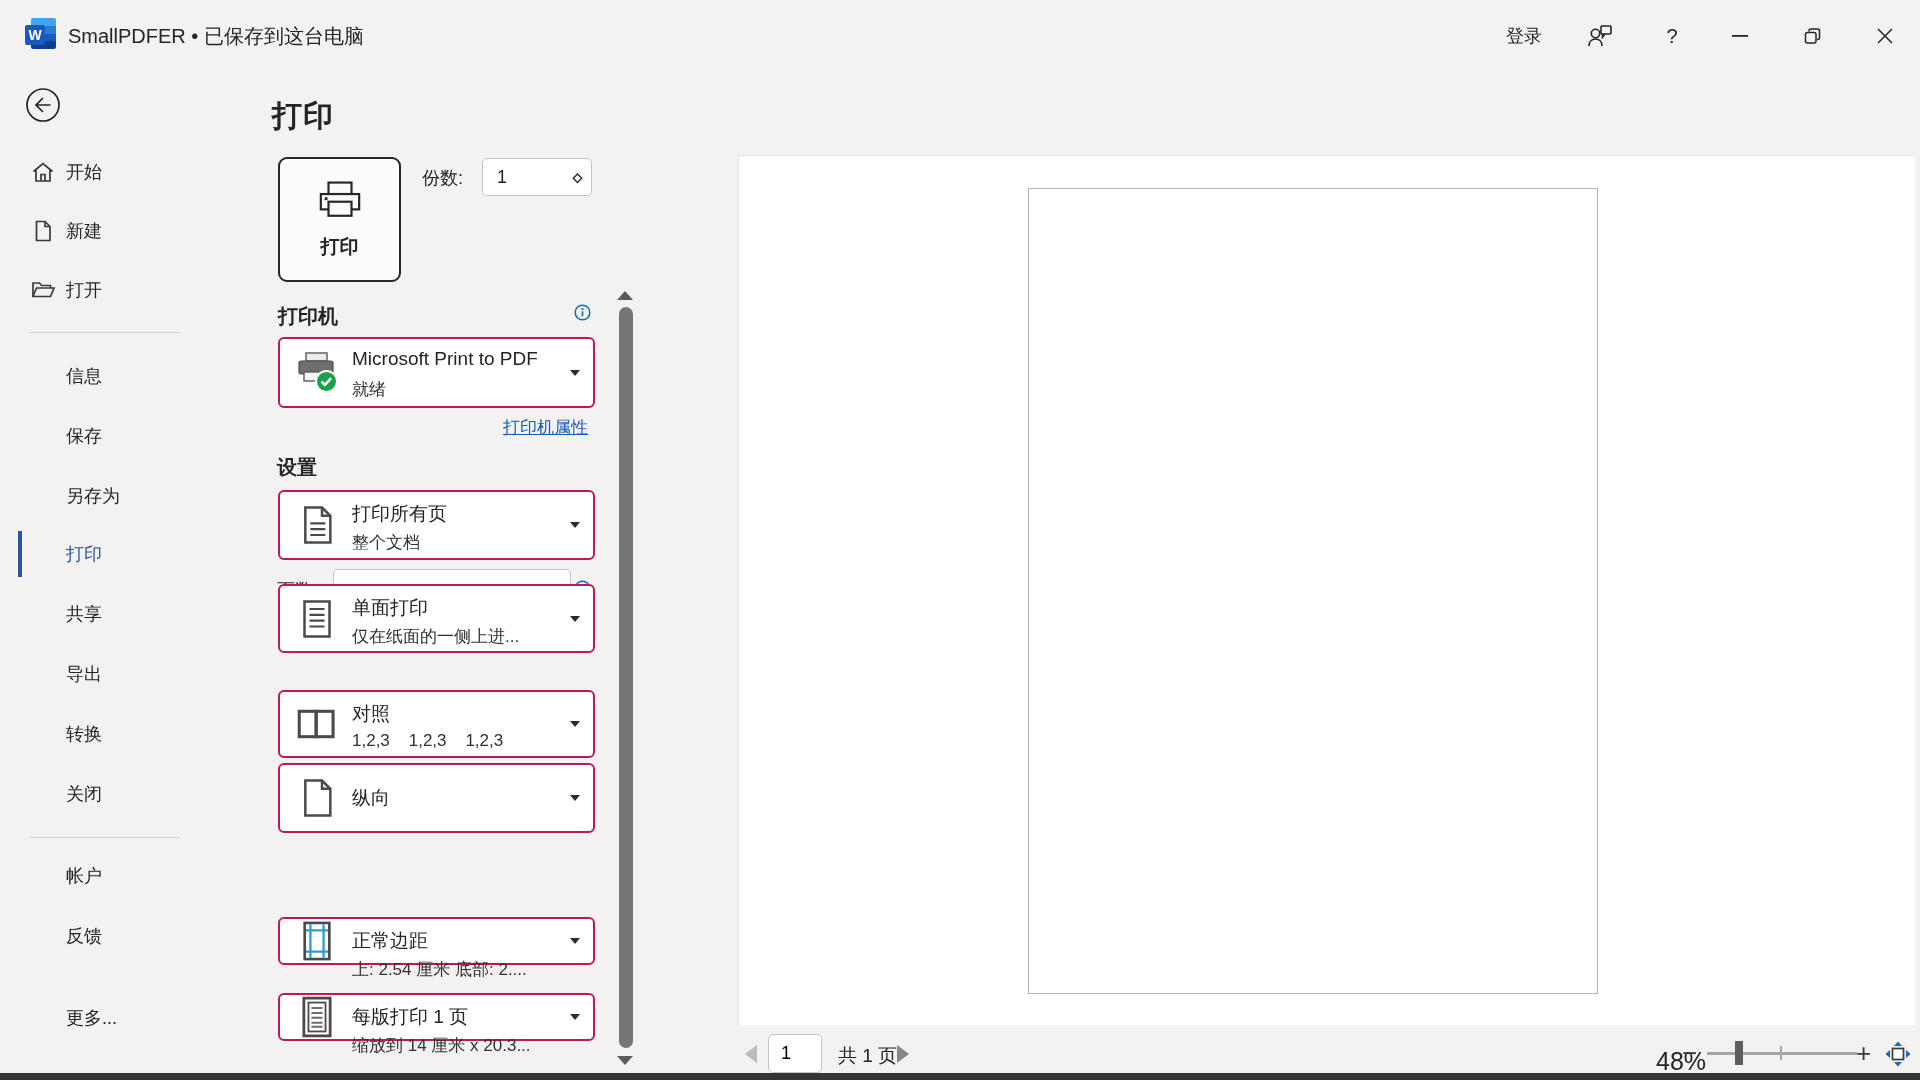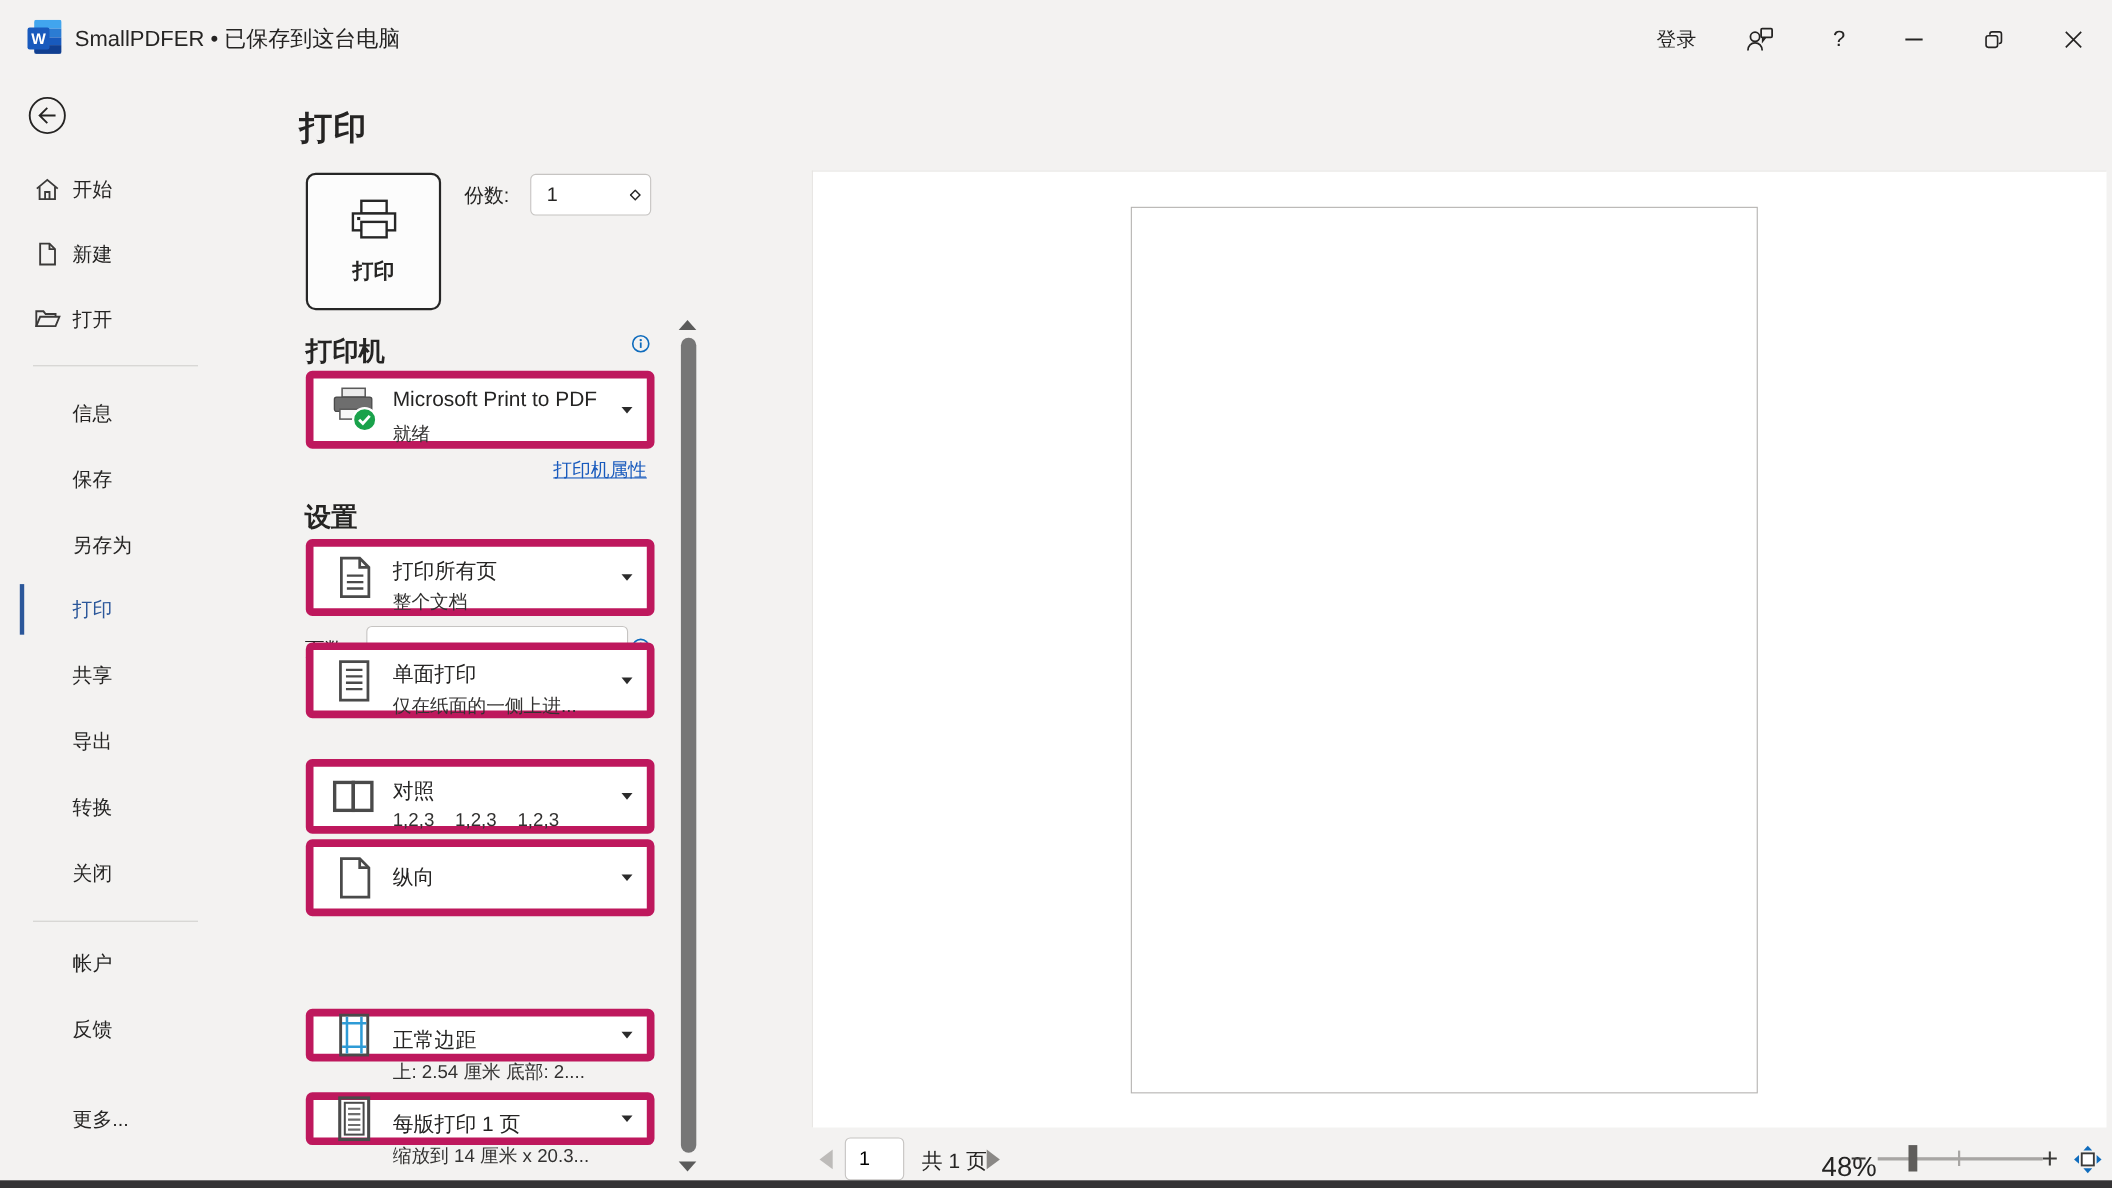--- a/index.html
+++ b/index.html
@@ -38,24 +38,24 @@
   .print-btn { left:278px; top:157px; width:123px; height:125px; background:#fcfcfc; border:2.5px solid #262626;
                border-radius:9px; display:flex; flex-direction:column; align-items:center; justify-content:center; gap:8px; }
   .print-btn span { font-size:19px; font-weight:bold; }
   .copies-label { left:422px; top:166px; font-size:18px; }
   .spinner { left:482px; top:158px; width:110px; height:38px; background:#fff; border:1px solid #c6c4c2; border-radius:5px; }
   .spinner input { position:absolute; left:14px; top:0; width:60px; height:36px; border:none; outline:none; font-size:18px;
                    font-family:"Liberation Sans",sans-serif; background:transparent; color:#252423; }
   .spin-up { position:absolute; right:8px; top:7px; }
   .spin-dn { position:absolute; right:8px; bottom:7px; }
 
-  .sec-header { font-size:24px; font-weight:bold;text-align:right; }
+  .sec-header { font-size:20px; font-weight:bold;text-align:right; }
   .info-badge { width:17px; height:17px; }
 
-  .combo { left:278px; width:317px; background:#fff; border:7px solid #be185d; border-radius:6px; }
+  .combo { left:278px; width:317px; background:#fff; border:2px solid #be185d; border-radius:6px; }
   .combo .cicon { position:absolute; left:10px; top:0; bottom:0; width:54px; display:flex; align-items:center; justify-content:center; }
   .combo .ctitle { position:absolute; left:72px; top:9px; right:38px; font-size:19px; white-space:nowrap; overflow:hidden; }
   .combo .csub   { position:absolute; left:72px; top:39px; right:38px; font-size:17px; white-space:pre; overflow:hidden; color:#323130; }
   .combo .ctitle-center { position:absolute; left:72px; top:0; bottom:0; right:38px; font-size:19px; display:flex; align-items:center; }
   .combo .chev { position:absolute; right:13px; top:50%; margin-top:-3px; }
   .chev { width:0; height:0; border-left:5.5px solid transparent; border-right:5.5px solid transparent; border-top:6.5px solid #2b2b2b; }
 
   .printer-combo { top:337px; height:71px; }
   .props-link { left:503px; top:416px; font-size:17px; color:#185abd; text-decoration:underline; }
 

